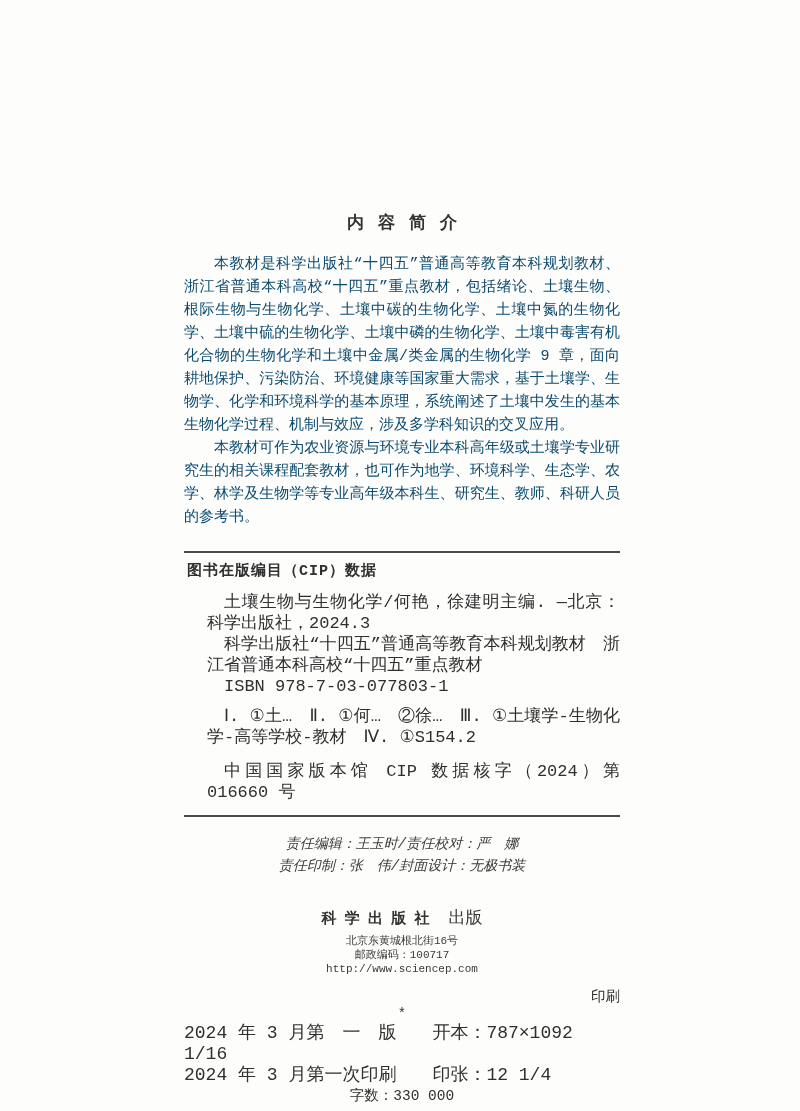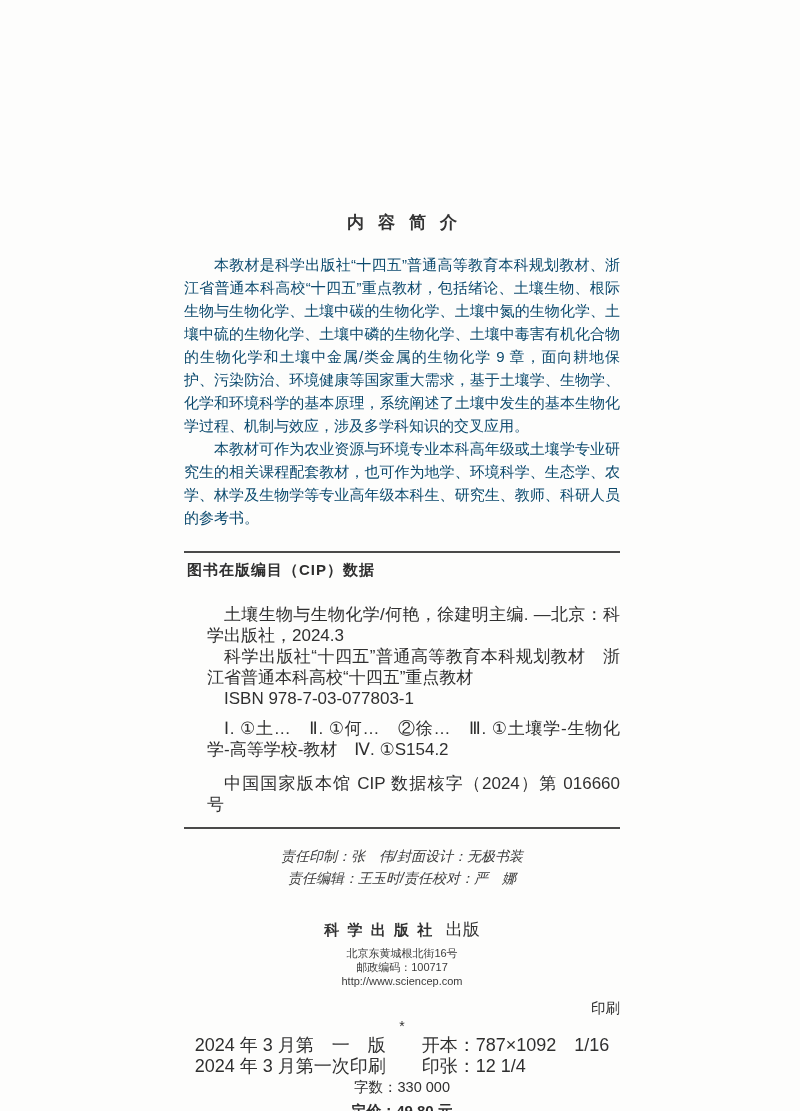--- a/index.html
+++ b/index.html
@@ -4,21 +4,21 @@
 <style>
   * { margin: 0; padding: 0; box-sizing: border-box; }
   html, body { background: #e9e9e9; }
   .page {
     position: relative;
     width: 800px;
     height: 1111px;
     margin: 0 auto;
     background: #fdfdfc;
     color: #2f2f2f;
-    font-family: Liberation Sans, sans-serif;
+    font-family: Liberation Mono, monospace;
     overflow: hidden;
   }
   .content {
     position: relative;
     width: 436px;
     margin-left: 184px;
     padding-top: 211px;
   }
   .intro-title {
     font-size: 17px;
@@ -38,21 +38,21 @@
   }
   .cip-box {
     margin-top: 22px;
     border-top: 2px solid #4a4a4a;
     border-bottom: 2px solid #4a4a4a;
     padding: 8px 0 12px 3px;
   }
   .cip-heading {
     font-size: 15px;
     font-weight: bold;
-    margin-bottom: 24px;
+    margin-bottom: 12px;
     letter-spacing: 1px;
   }
   .cip-box p {
     font-size: 17px;
     line-height: 21px;
     text-align: justify;
     margin-left: 20px;
   }
   .indent1 { text-indent: 1em; }
   .cip-index { margin-top: 9px; }
@@ -137,22 +137,22 @@
     <div class="cip-box">
       <div class="cip-heading">图书在版编目（CIP）数据</div>
       <p class="indent1">土壤生物与生物化学/何艳，徐建明主编. —北京：科学出版社，2024.3</p>
       <p class="indent1">科学出版社“十四五”普通高等教育本科规划教材　浙江省普通本科高校“十四五”重点教材</p>
       <p class="indent1">ISBN 978-7-03-077803-1</p>
       <p class="indent1 cip-index">Ⅰ. ①土…　Ⅱ. ①何…　②徐…　Ⅲ. ①土壤学-生物化学-高等学校-教材　Ⅳ. ①S154.2</p>
       <p class="indent1 cip-record">中国国家版本馆 CIP 数据核字（2024）第 016660 号</p>
     </div>
 
     <div class="credits">
+      <div>责任编辑：王玉时/责任校对：严　娜</div>
       <div>责任印制：张　伟/封面设计：无极书装</div>
-      <div>责任编辑：王玉时/责任校对：严　娜</div>
     </div>
 
     <div class="pub-imprint">
       <span class="pub-logo">科学出版社</span>
       <span class="pub-suffix">出版</span>
     </div>
 
     <div class="pub-address">
       <div>北京东黄城根北街16号</div>
       <div>邮政编码：100717</div>

